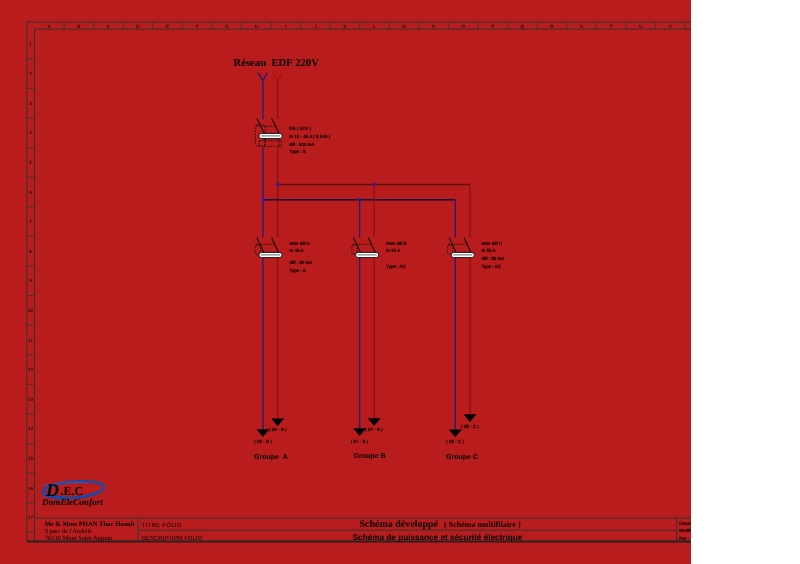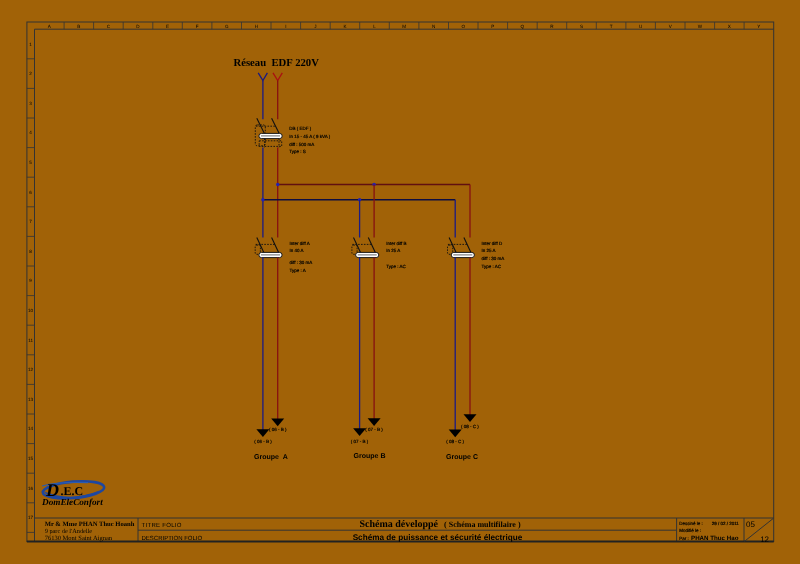--- a/index.html
+++ b/index.html
@@ -1,16 +1,16 @@
 <!DOCTYPE html>
 <html><head>
 <meta charset="utf-8">
 <style>
 html,body{margin:0;padding:0;background:#ffffff;}
-#page{position:relative;width:800px;height:564px;background:#a16207;overflow:hidden;transform:translateZ(0);will-change:transform;}
+#page{position:relative;width:691px;height:564px;background:#b91c1c;overflow:hidden;transform:translateZ(0);will-change:transform;}
 svg{position:absolute;left:0;top:0;}
 text{font-family:"Liberation Sans",sans-serif;fill:#000;text-rendering:geometricPrecision;-webkit-font-smoothing:antialiased;}
 .ser{font-family:"Liberation Serif",serif;}
 </style>
 </head>
 <body>
 <div id="page">
 <svg width="800" height="564" viewBox="0 0 800 564">
 
 <rect x="26.9" y="22" width="746.8" height="519.5" fill="none" stroke="#333" stroke-width="1"></rect>

